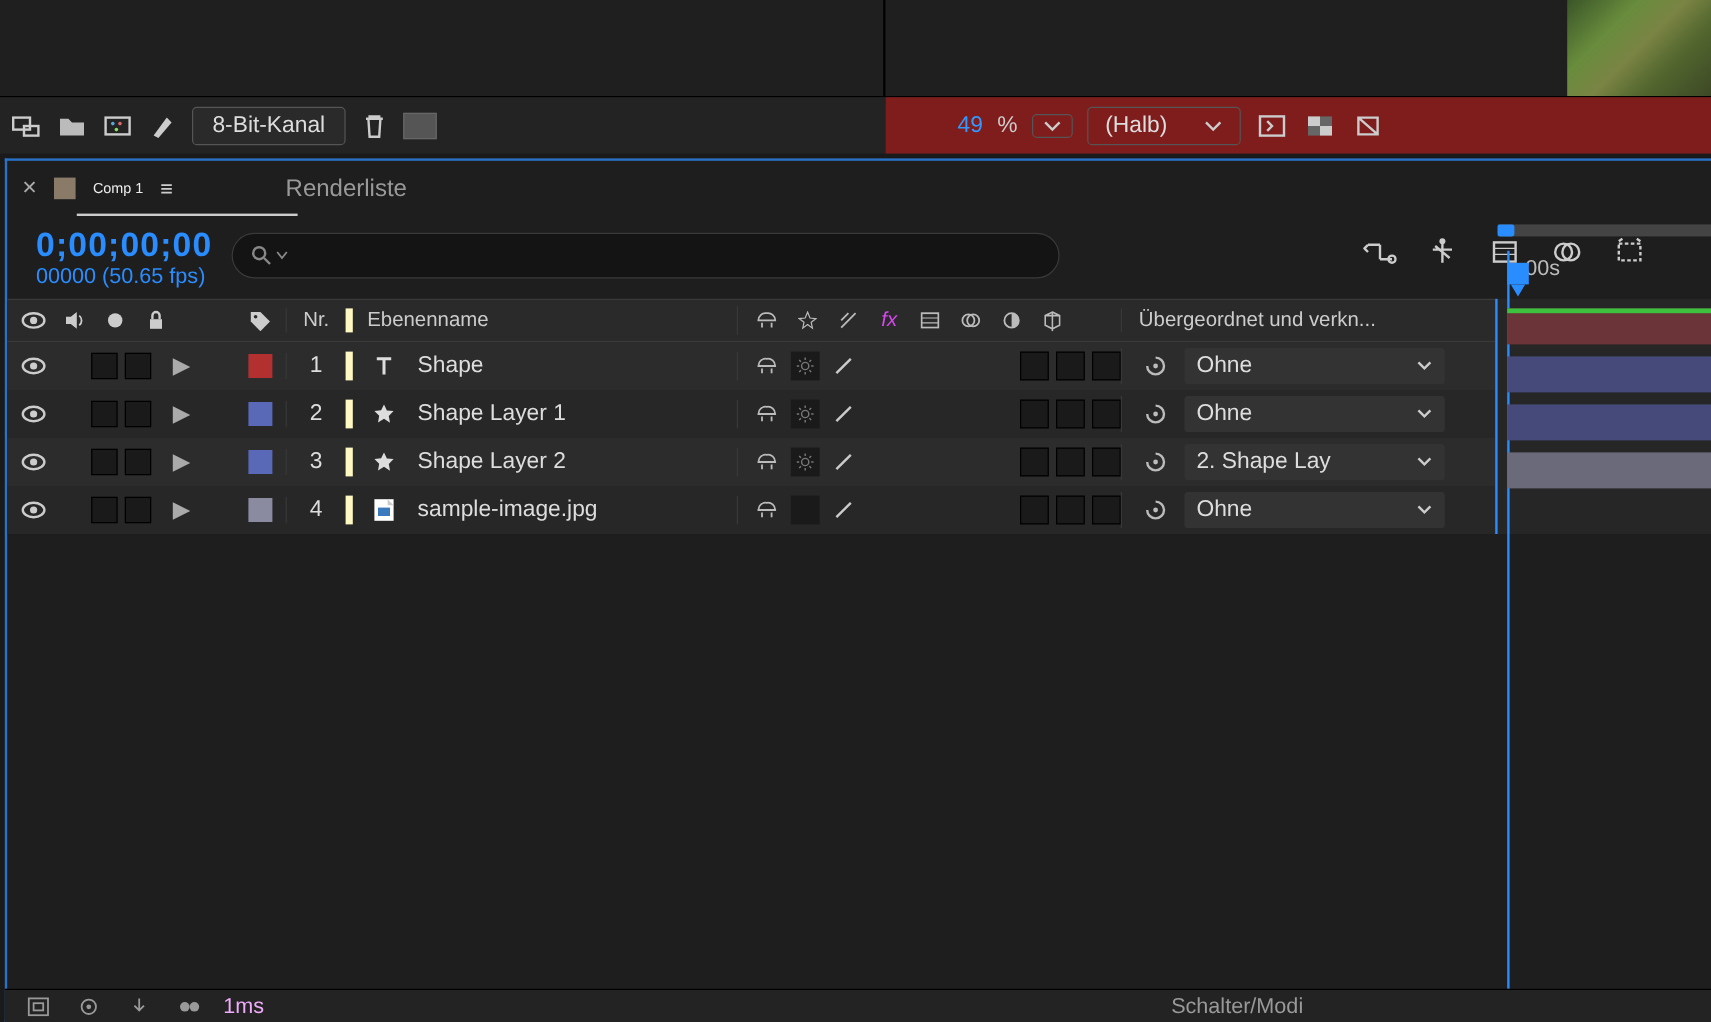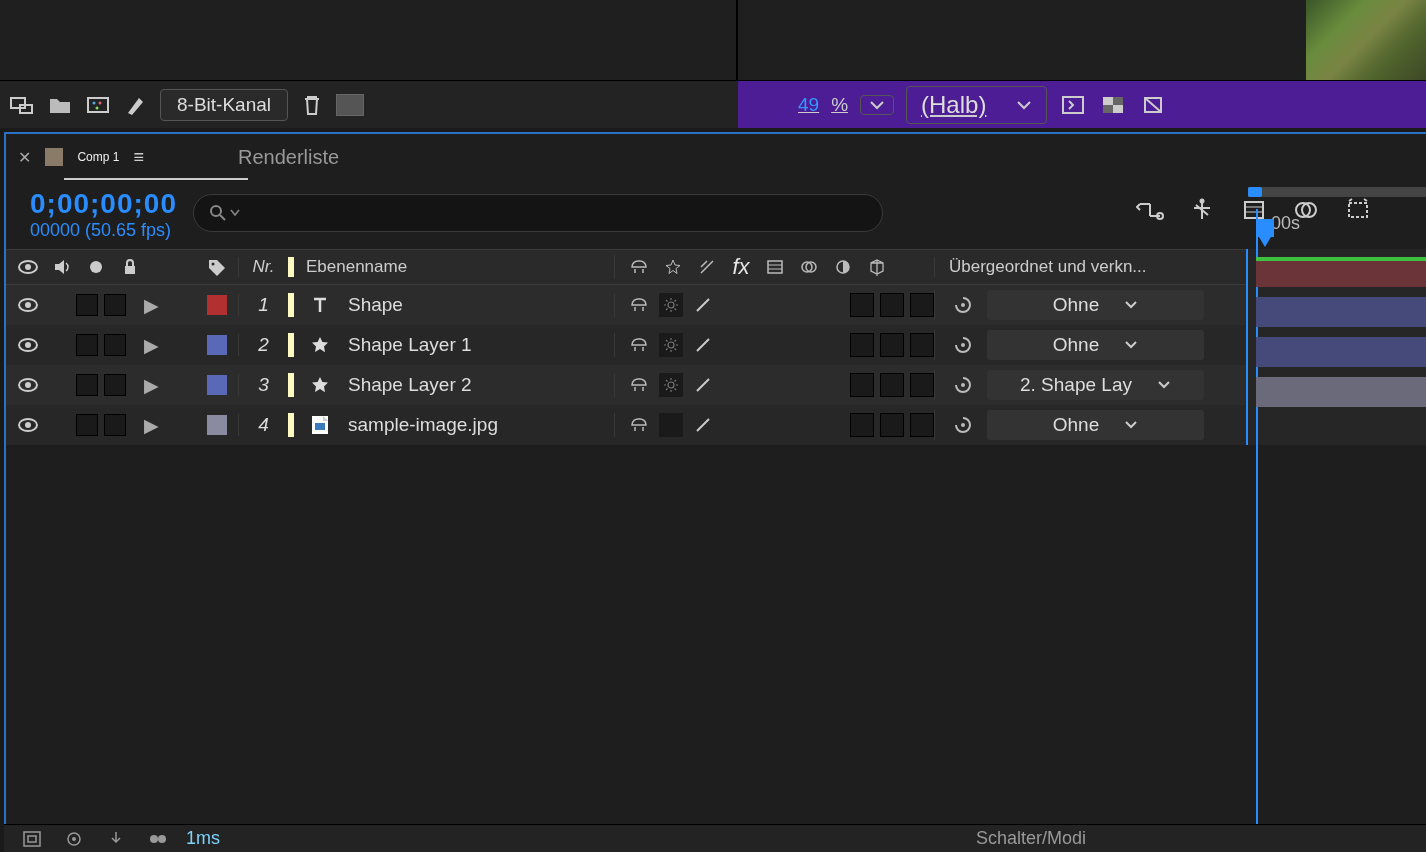--- a/index.html
+++ b/index.html
@@ -7,25 +7,25 @@
   
   
   .top-area { display:flex; height:80px; }
   .top-left { width:738px; background:#1f1f1f; border-right:2px solid #000; }
   .top-right { flex:1; background:#1f1f1f; position:relative; }
   .thumb { position:absolute; right:0; top:0; width:120px; height:80px; background:linear-gradient(135deg,#3a5528 0%,#688c3c 30%,#7a8444 50%,#52662e 70%,#3d4826 100%); }
   
   
   .tool-row { display:flex; height:48px; border-top:1px solid #000; }
   .tool-left { width:738px; background:#232323; display:flex; align-items:center; padding:0 8px; gap:10px; }
-  .tool-right { flex:1; background:#4c1d95; display:flex; align-items:center; padding-left:60px; gap:12px;text-decoration:underline; }
+  .tool-right { flex:1; background:#7f1d1d; display:flex; align-items:center; padding-left:60px; gap:12px; }
   
   .ic { width:28px; height:24px; display:flex; align-items:center; justify-content:center; color:#ccc; }
   .btn-box { border:1px solid #555; border-radius:4px; padding:4px 16px; font-size:19px; color:#ddd; background:#2a2a2a; }
-  .dd { border:1px solid #555; border-radius:4px; padding:4px 14px; font-size:24px; color:#ddd; display:flex; align-items:center; gap:30px; }
+  .dd { border:1px solid #555; border-radius:4px; padding:4px 14px; font-size:19px; color:#ddd; display:flex; align-items:center; gap:30px; }
   .sq { width:28px; height:22px; background:#555; border:1px solid #666; }
   .zoom-val { color:#3399ff; font-size:19px; }
   .pct { color:#ccc; font-size:19px; }
   
   
   .panel { position:absolute; left:4px; top:132px; right:0; bottom:0; background:#1e1e1e; border:2px solid #2a72c7; border-right:none; }
   
   .tabs { display:flex; align-items:center; height:46px; padding-left:12px; gap:14px; }
   .close-x { color:#aaa; font-size:16px; }
   .color-chip { width:18px; height:18px; background:#8a7a68; }
@@ -46,49 +46,49 @@
   .layer-list { width:1240px; }
   .track-area { flex:1; border-left:2px solid #2a8dff; position:relative; background:#262626;}
   
   .hdr { display:flex; align-items:center; height:36px; background:#2a2a2a; font-size:17px; color:#ccc; border-top:1px solid #3a3a3a; border-bottom:1px solid #3a3a3a;}
   .row { display:flex; align-items:center; height:40px; font-size:19px; color:#ddd; }
   .row:nth-child(odd){background:#2c2c2c;}
   .row:nth-child(even){background:#272727;}
   
   .c-av   { width:190px; display:flex; align-items:center; gap:6px; padding-left:8px;}
   .c-tag  { width:42px; display:flex; justify-content:center;}
-  .c-nr   { width:50px; text-align:center; border-left:1px solid #383838;font-style:italic;}
+  .c-nr   { width:50px; text-align:center; border-left:1px solid #383838;}
   .c-name { width:326px; display:flex; align-items:center; gap:14px; padding-left:12px; border-left:6px solid #fef9c3;}
   .c-sw   { width:320px; display:flex; align-items:center; gap:6px; padding-left:10px;border-left:1px solid #383838;}
   .c-par  { width:300px; display:flex; align-items:center; gap:10px; padding-left:14px;border-left:1px solid #383838;}
   
   .chip{width:20px;height:20px;}
   .chip.red{background:#b33030;}
   .chip.blue{background:#5a68b8;}
   .chip.gray{background:#8a8aa0;}
   .twirl{color:#aaa;}
   
-  .pdrop{flex:1;background:#333;display:flex;align-items:center;justify-content:center;padding:4px 10px;border-radius:3px;margin-right:30px;gap:25px;}
+  .pdrop{flex:1;background:#333;display:flex;align-items:center;justify-content:space-between;padding:4px 10px;border-radius:3px;margin-right:30px;gap:25px;}
   .sw-box{width:24px;height:24px;background:#1a1a1a;border:1px solid #000;}
   
   
   .playhead{position:absolute;left:8px;top:-30px;width:18px;height:18px;background:#2a8dff;}
   .playhead::after{content:"";position:absolute;left:3px;top:18px;border-left:6px solid transparent;border-right:6px solid transparent;border-top:10px solid #2a8dff;}
   .ts-lbl{position:absolute;left:18px;top:-36px;color:#bbb;font-size:18px;}
   .nav-bar{position:absolute;left:0;top:-62px;right:0;height:10px;background:#444;}
   .nav-bar::before{content:"";position:absolute;left:0;width:14px;height:10px;background:#2a8dff;border-radius:2px;}
   .bar{position:absolute;left:8px;right:0;height:30px;}
   .bar1{top:8px;background:#6a3438;border-top:4px solid #3ec13e;}
   .bar2{top:48px;background:#454a7a;}
   .bar3{top:88px;background:#454a7a;}
   .bar4{top:128px;background:#6a6a7a;}
   .play-line{position:absolute;left:8px;top:-40px;bottom:-520px;width:2px;background:#2a8dff;}
   
   .footer{position:absolute;left:4px;right:0;bottom:0;height:28px;background:#232323;display:flex;align-items:center;padding-left:14px;gap:14px;font-size:18px;color:#999;border-top:1px solid #000;}
-  .footer .val{color:#7dd3fc;}
+  .footer .val{color:#f0abfc;}
   .footer-mid{margin-left:auto;margin-right:340px;}
 
   svg{display:block;}
 </style>
 </head>
 <body>
 
 <div class="top-area">
   <div class="top-left"></div>
   <div class="top-right">
@@ -272,21 +272,21 @@
           <span class="ic">
               <svg width="16" height="16">
                 <path d="M8 1l2 5 5 .5-4 3 1 5-4-3-4 3 1-5-4-3 5-.5z" fill="none" stroke="#bbb" stroke-width="1"></path>
               </svg>
             </span>
           <span class="ic">
               <svg width="16" height="16">
                 <path d="M2 14L14 2M2 8L8 2" stroke="#bbb" stroke-width="1.5"></path>
               </svg>
             </span>
-          <span class="ic" style="font-style:italic;font-size:22px;color:#e5e5e5">fx</span>
+          <span class="ic" style="font-style:italic;font-size:17px;color:#d946ef">fx</span>
           <span class="ic">
               <svg width="16" height="14">
                 <rect x="1" y="1" width="14" height="12" fill="none" stroke="#bbb" stroke-width="1.5"></rect>
                 <path d="M1 5h14M1 9h14" stroke="#bbb"></path>
               </svg>
             </span>
           <span class="ic">
               <svg width="18" height="16">
                 <circle cx="7" cy="8" r="5" fill="none" stroke="#bbb" stroke-width="1.5"></circle>
                 <circle cx="11" cy="8" r="5" fill="none" stroke="#bbb" stroke-width="1.5"></circle>

